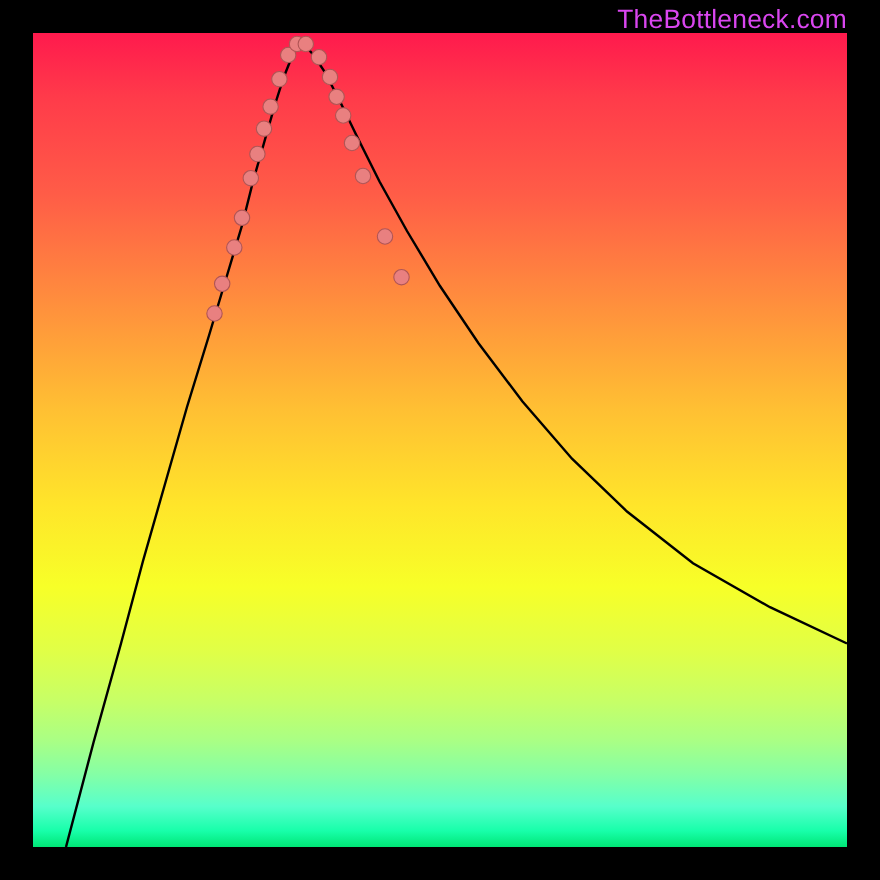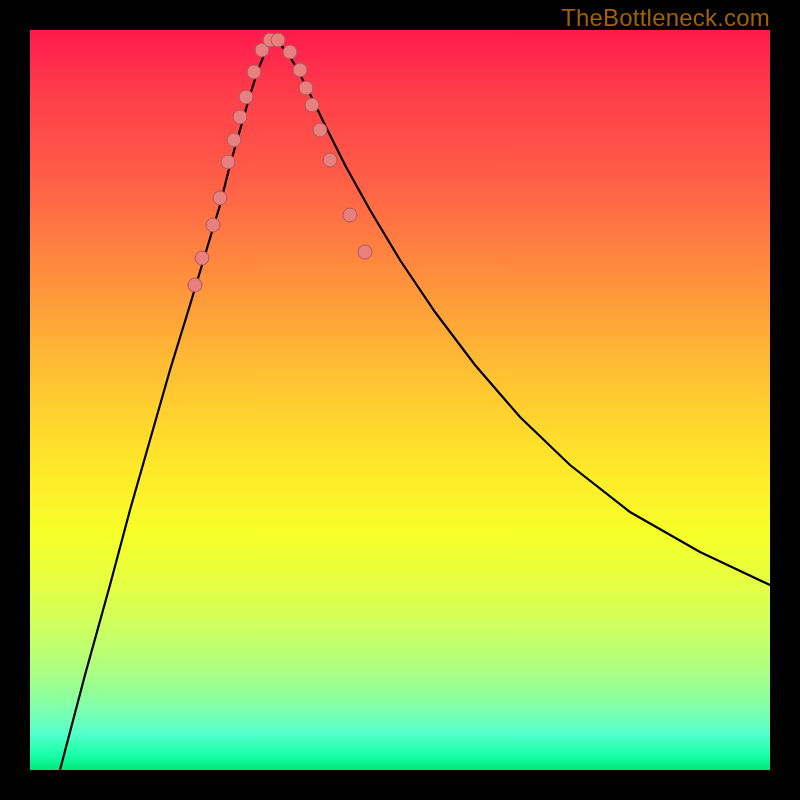--- a/index.html
+++ b/index.html
@@ -38,21 +38,21 @@
       #85ffa5 91%,
       #57ffcb 95%,
       #18ffaa 98%,
       #00e676 100%
     );
   }
   .watermark {
     position: absolute;
     top: 4px;
     right: 30px;
-    color: #a16207;
+    color: #d946ef;
     font-size: 24px;
     font-weight: 500;
     z-index: 5;
     letter-spacing: 0.2px;
   }
   svg.overlay {
     position: absolute;
     left: 0;
     top: 0;
     width: 740px;

